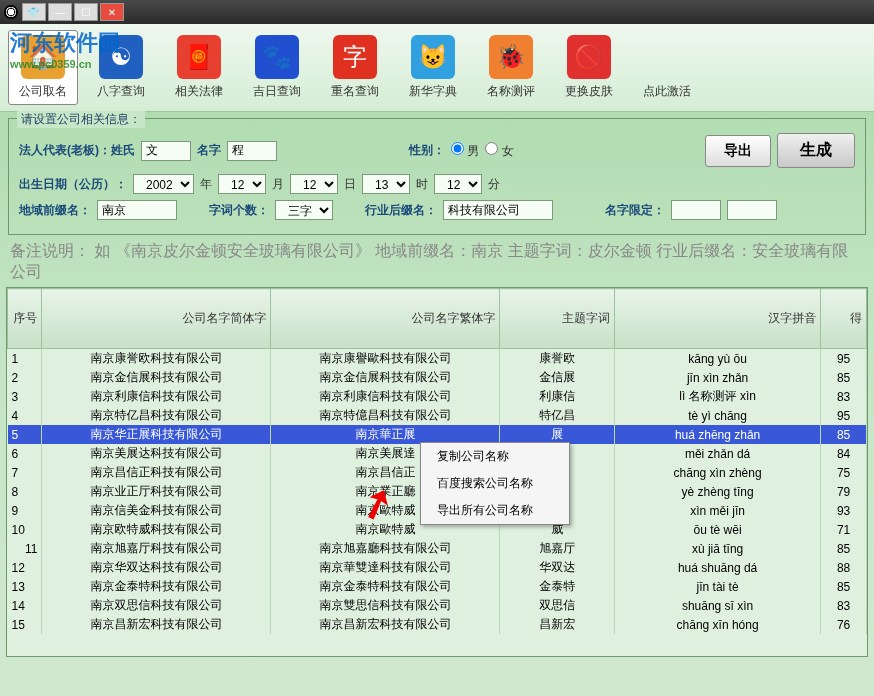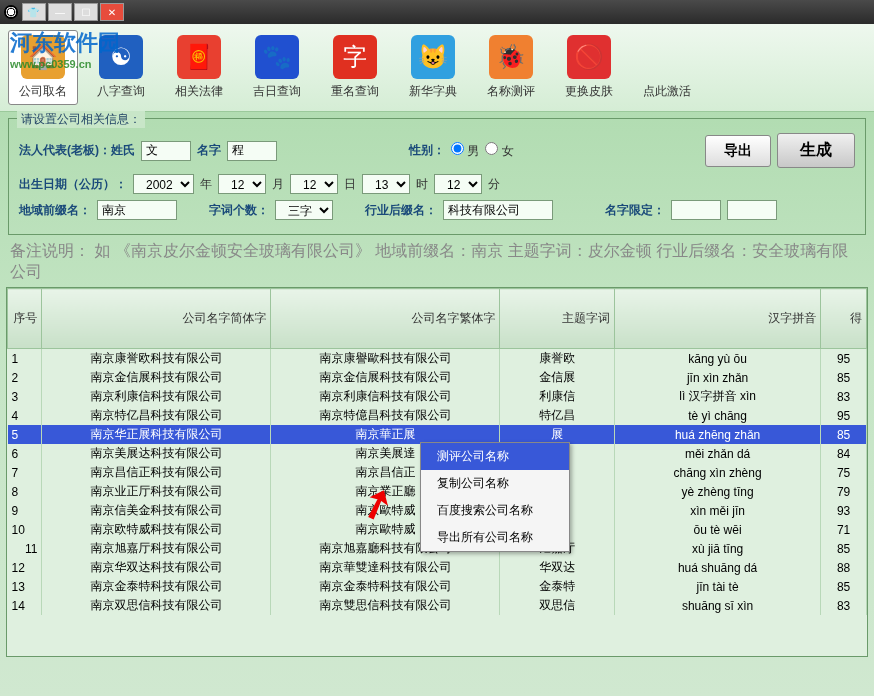--- a/index.html
+++ b/index.html
@@ -189,21 +189,21 @@
           <td>南京金信展科技有限公司</td>
           <td>金信展</td>
           <td>jīn xìn zhǎn</td>
           <td>85</td>
         </tr>
         <tr>
           <td style="text-align:left">3</td>
           <td>南京利康信科技有限公司</td>
           <td>南京利康信科技有限公司</td>
           <td>利康信</td>
-          <td>lì 汉字拼音 xìn</td>
+          <td>lì 名称测评 xìn</td>
           <td>83</td>
         </tr>
         <tr>
           <td style="text-align:left">4</td>
           <td>南京特亿昌科技有限公司</td>
           <td>南京特億昌科技有限公司</td>
           <td>特亿昌</td>
           <td>tè yì chāng</td>
           <td>95</td>
         </tr>
@@ -280,24 +280,31 @@
           <td>85</td>
         </tr>
         <tr>
           <td style="text-align:left">14</td>
           <td>南京双思信科技有限公司</td>
           <td>南京雙思信科技有限公司</td>
           <td>双思信</td>
           <td>shuāng sī xìn</td>
           <td>83</td>
         </tr>
+        <tr>
+          <td style="text-align:left">15</td>
+          <td>南京昌新宏科技有限公司</td>
+          <td>南京昌新宏科技有限公司</td>
+          <td>昌新宏</td>
+          <td>chāng xīn hóng</td>
+          <td>76</td>
+        </tr>
       </tbody>
   </table>
 </div>
 
 <div class="context-menu" id="ctxmenu">
-    <div class="mi hl">测评公司名称</div>
     <div class="mi">复制公司名称</div>
     <div class="mi">百度搜索公司名称</div>
     <div class="mi">导出所有公司名称</div>
   </div>
 
 <div class="arrow">➚</div>
 
 </body></html>

